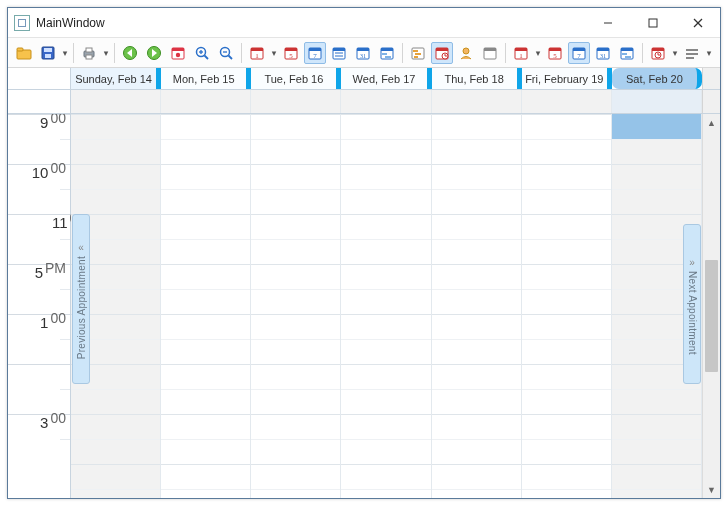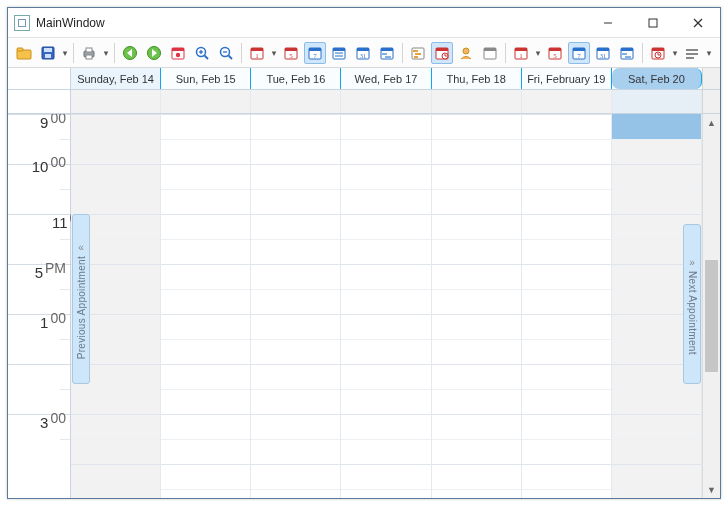--- a/index.html
+++ b/index.html
@@ -16,21 +16,21 @@
 
   .toolbar { height:30px; display:flex; align-items:center; padding:2px 4px; gap:0; background:#fcfcfc; border-bottom:1px solid #d8d8d8; flex-wrap:nowrap; overflow:hidden; }
   .tbtn { width:22px; height:22px; display:flex; align-items:center; justify-content:center; margin:0 1px; border-radius:2px; }
   .tbtn.sel { background:#cfe6fb; border:1px solid #8fbce6; }
   .tdd { width:10px; display:flex; align-items:center; justify-content:center; color:#555; font-size:9px; }
   .tsep { width:1px; height:20px; background:#d4d4d4; margin:0 3px; }
 
   .content { flex:1; display:flex; flex-direction:column; overflow:hidden; position:relative; }
   .dayheader-row { display:flex; height:22px; border-bottom:1px solid #c8d4df; }
   .time-gutter-h { width:63px; border-right:1px solid #c8d4df; background:#fff; }
-  .dayheader { flex:1; display:flex; align-items:center; justify-content:center; border-right:1px solid #0ea5e9; font-size:11px; color:#333; background:#fafdff; }
+  .dayheader { flex:1; display:flex; align-items:center; justify-content:center; border-right:5px solid #0ea5e9; font-size:11px; color:#333; background:#fafdff; }
   .dayheader.sat { background:#a9cfef;border-radius:7px; }
   .dayheader.sun { background:#eaf4fd; }
   .scroll-h { width:18px; border-left:1px solid #d4d4d4; background:#f0f0f0; }
 
   .allday-row { display:flex; height:24px; border-bottom:1px solid #c8d4df; }
   .allday-cell { flex:1; border-right:1px solid #e3e9ee; background:#f2f2f2; }
   .allday-cell.sat { background:#e6eef6; }
   .allday-cell.sun { background:#f2f2f2; }
   .time-gutter-a { width:63px; border-right:1px solid #c8d4df; background:#fff; }
 
@@ -285,21 +285,21 @@
         </div>
         <div class="tdd">▾</div>
       </div>
 
   <div class="content">
 
     <div class="dayheader-row">
       <div class="time-gutter-h"></div>
       <div id="dayheaders" style="display:flex;flex:1;">
             <div class="dayheader sun">Sunday, Feb 14</div>
-            <div class="dayheader">Sun, Feb 15</div>
+            <div class="dayheader">Mon, Feb 15</div>
             <div class="dayheader">Tue, Feb 16</div>
             <div class="dayheader">Wed, Feb 17</div>
             <div class="dayheader">Thu, Feb 18</div>
             <div class="dayheader">Fri, February 19</div>
             <div class="dayheader sat">Sat, Feb 20</div>
           </div>
       <div class="scroll-h"></div>
     </div>
 
     <div class="allday-row">
@@ -316,21 +316,21 @@
       <div class="scroll-h"></div>
     </div>
 
     <div class="grid-body">
       <div class="time-col" id="timecol">
             <div class="time-tick-major" style="top: 0px;"></div>
             <div class="time-tick-minor" style="top: 25px;"></div>
             <div class="time-label" style="top: 0px;"><span class="hr">9</span><span class="mn">00</span></div>
             <div class="time-tick-major" style="top: 50px;"></div>
             <div class="time-tick-minor" style="top: 75px;"></div>
-            <div class="time-label" style="top: 44px; padding-left: 21px;"><span class="hr">10</span><span class="mn">00</span></div>
+            <div class="time-label" style="top: 50px; padding-left: 21px;"><span class="hr">10</span><span class="mn">00</span></div>
             <div class="time-tick-major" style="top: 100px;"></div>
             <div class="time-tick-minor" style="top: 125px;"></div>
             <div class="time-label" style="top: 100px; margin-left: 44px;"><span class="hr">11</span><span class="mn">00</span></div>
             <div class="time-tick-major" style="top: 150px;"></div>
             <div class="time-tick-minor" style="top: 175px;"></div>
             <div class="time-label" style="top: 150px;"><span class="hr">5</span><span class="mn">PM</span></div>
             <div class="time-tick-major" style="top: 200px;"></div>
             <div class="time-tick-minor" style="top: 225px;"></div>
             <div class="time-label" style="top: 200px;"><span class="hr">1</span><span class="mn">00</span></div>
             <div class="time-tick-major" style="top: 250px;"></div>

